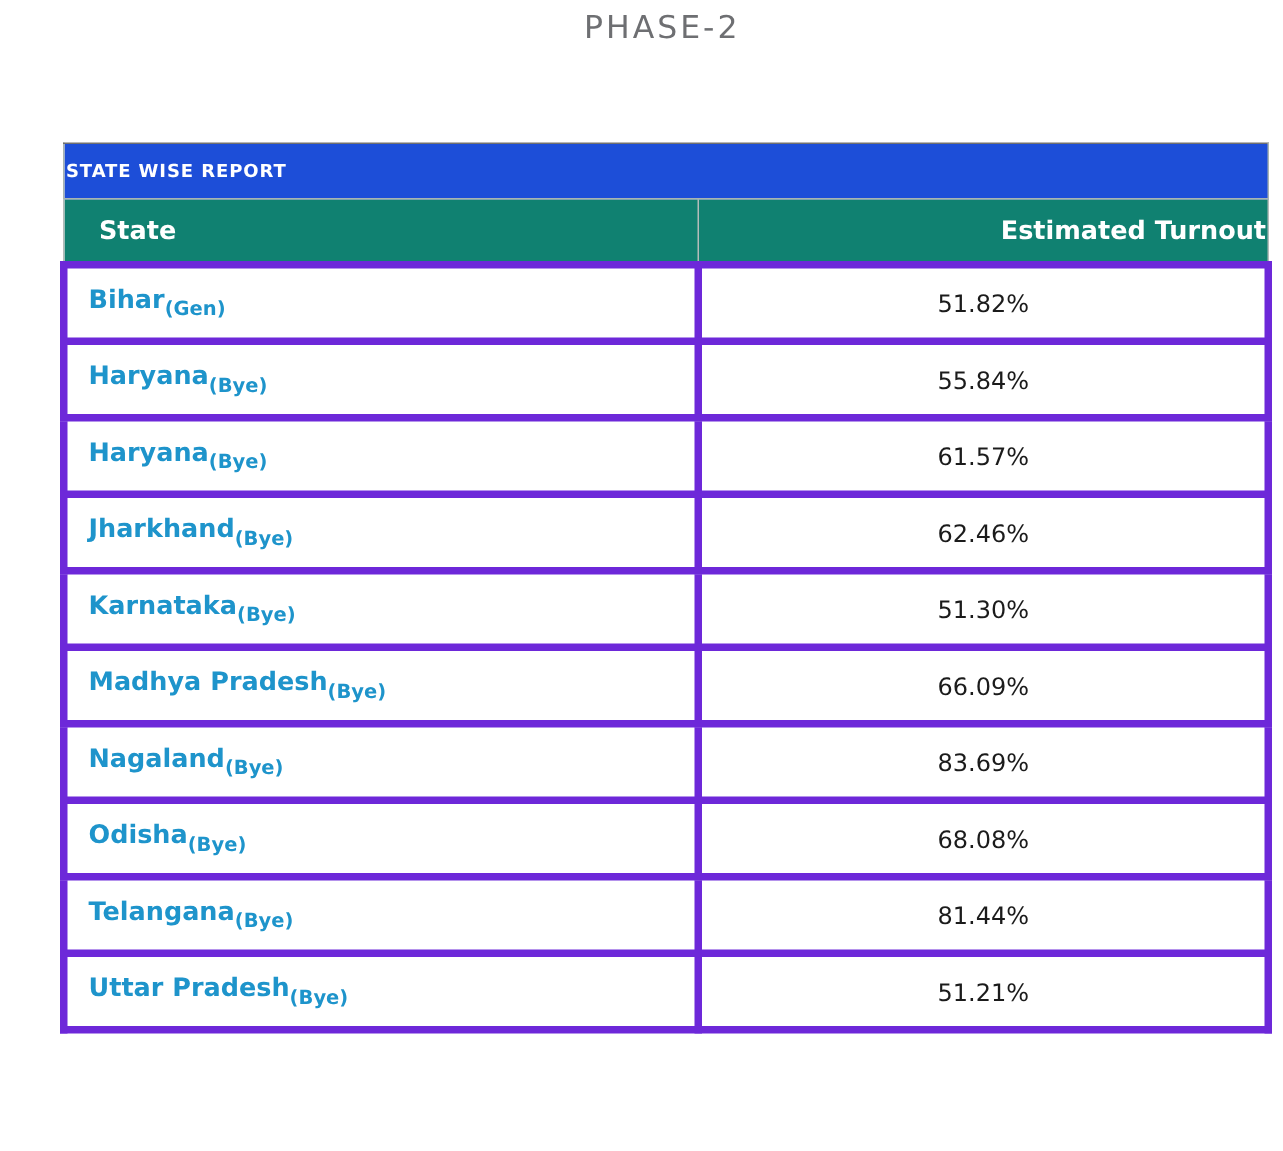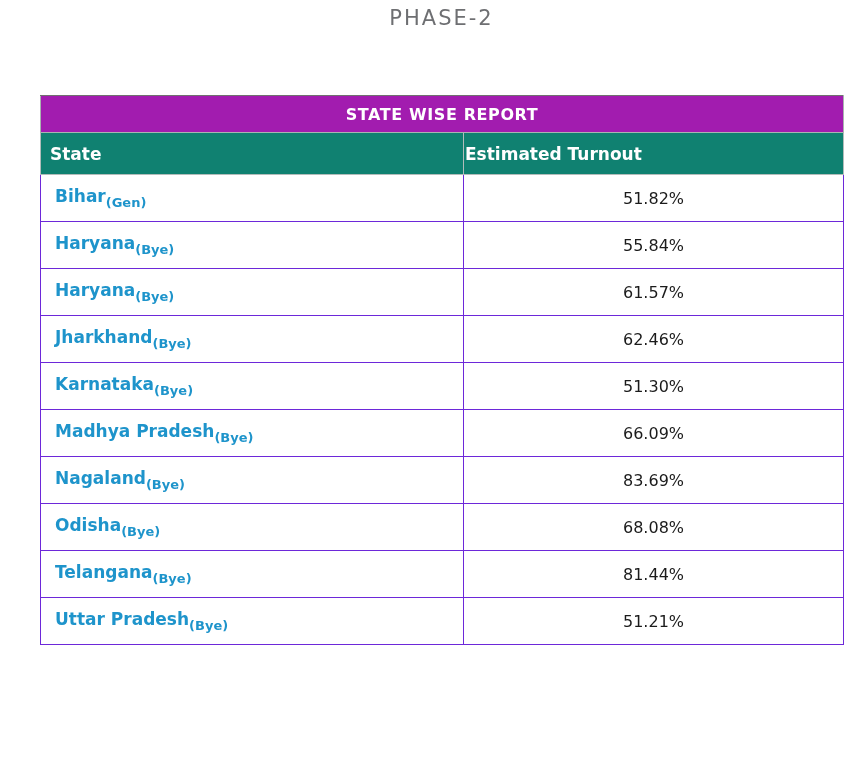--- a/index.html
+++ b/index.html
@@ -44,48 +44,48 @@
     font-weight: bold;
     color: #000000;
   }
   table.report {
     margin-top: 65px;
     width: 803px;
     border-collapse: collapse;
     table-layout: fixed;
   }
   .caption-cell {
-    background: #a21caf;
+    background: #1d4ed8;
     color: #ffffff;
-    font-size: 16px;
+    font-size: 12px;
     font-weight: bold;
     letter-spacing: 0.6px;
     height: 34px;
-    text-align: center;
+    text-align: left;
     border: 1px solid #a9b4b1;
     border-top-color: #707070;
   }
   th.col-header {
     background: #108171;
     color: #ffffff;
     font-size: 17px;
     font-weight: bold;
     height: 39px;
     border: 1px solid #b3bcba;
   }
   th.col-header.state {
     text-align: left;
-    padding-left: 9px;
+    padding-left: 23px;
   }
   th.col-header.turnout {
-    text-align: left;
+    text-align: right;
   }
   td {
     height: 44px;
-    border: 1px solid #6d28d9;
+    border: 5px solid #6d28d9;
     background: #ffffff;
   }
   td.state-cell {
     padding-left: 14px;
     text-align: left;
   }
   td.turnout-cell {
     text-align: center;
     font-size: 16px;
     color: #1b1b1b;

